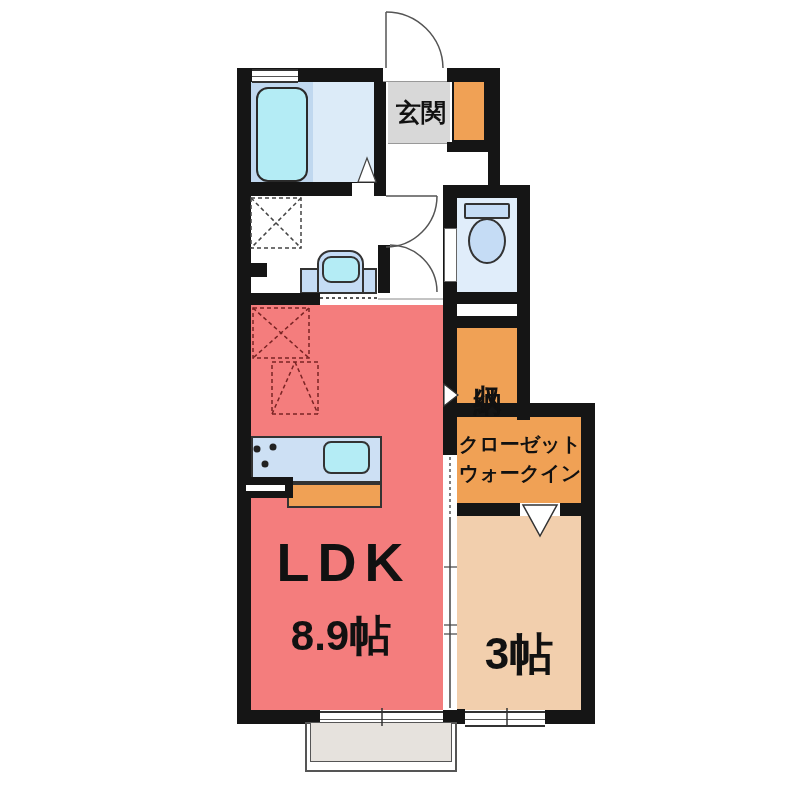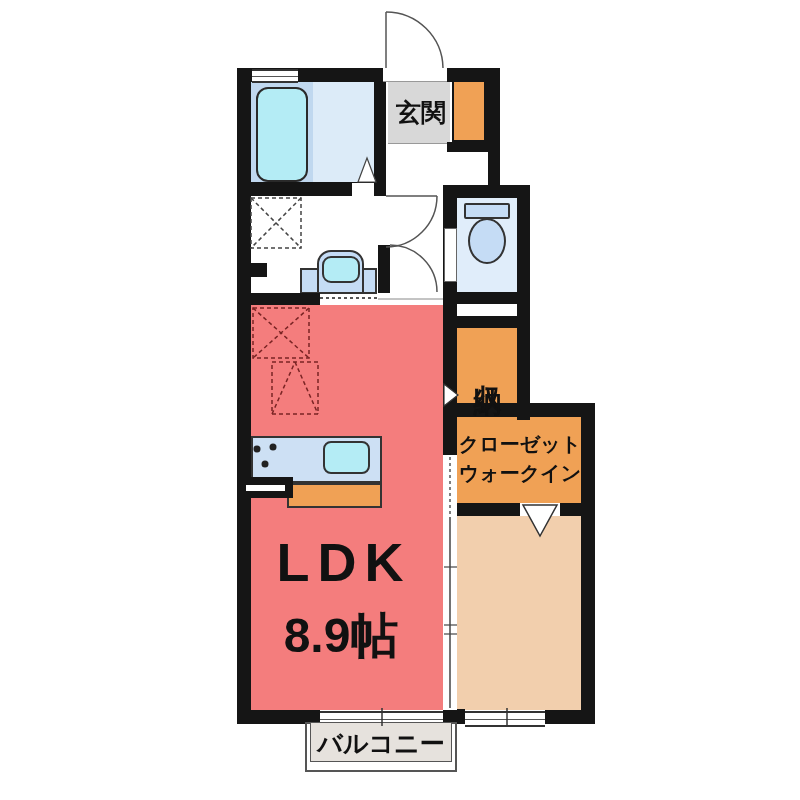--- a/index.html
+++ b/index.html
@@ -138,16 +138,16 @@
 
     <line x1="382" y1="708" x2="382" y2="726" stroke="#333" stroke-width="1.5"></line>
     <line x1="507" y1="708" x2="507" y2="726" stroke="#333" stroke-width="1.5"></line>
   </svg>
 
   <div class="lbl" style="left:421px;top:112px;font-size:25px;">玄関</div>
   <div class="lbl vert" style="left:487px;top:366px;font-size:28px;letter-spacing:4px;">収納</div>
   <div class="lbl" style="left:520px;top:444px;font-size:20px;">クローゼット</div>
   <div class="lbl" style="left:520px;top:473px;font-size:20px;">ウォークイン</div>
   <div class="lbl" style="left:344px;top:562px;font-size:54px;letter-spacing:8px;">LDK</div>
-  <div class="lbl" style="left:341px;top:636px;font-size:48px;">8.9帖</div>
-  <div class="lbl" style="left:381px;top:743px;font-size:25px;">バルコニー</div>
+  <div class="lbl" style="left:341px;top:636px;font-size:42px;">8.9帖</div>
+  <div class="lbl" style="left:519px;top:654px;font-size:44px;">3帖</div>
 
 </div>
 
 </body></html>

